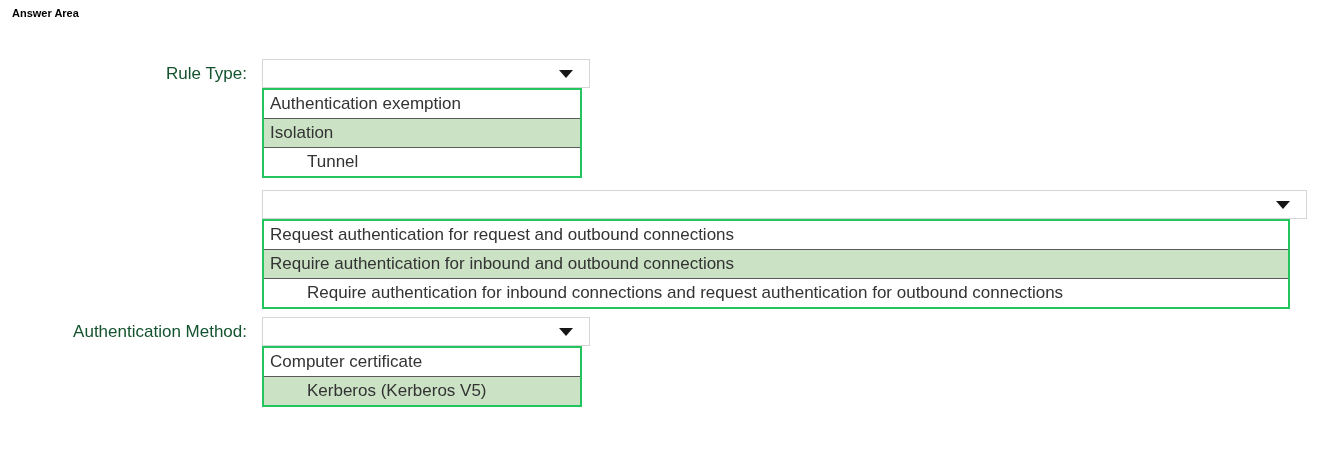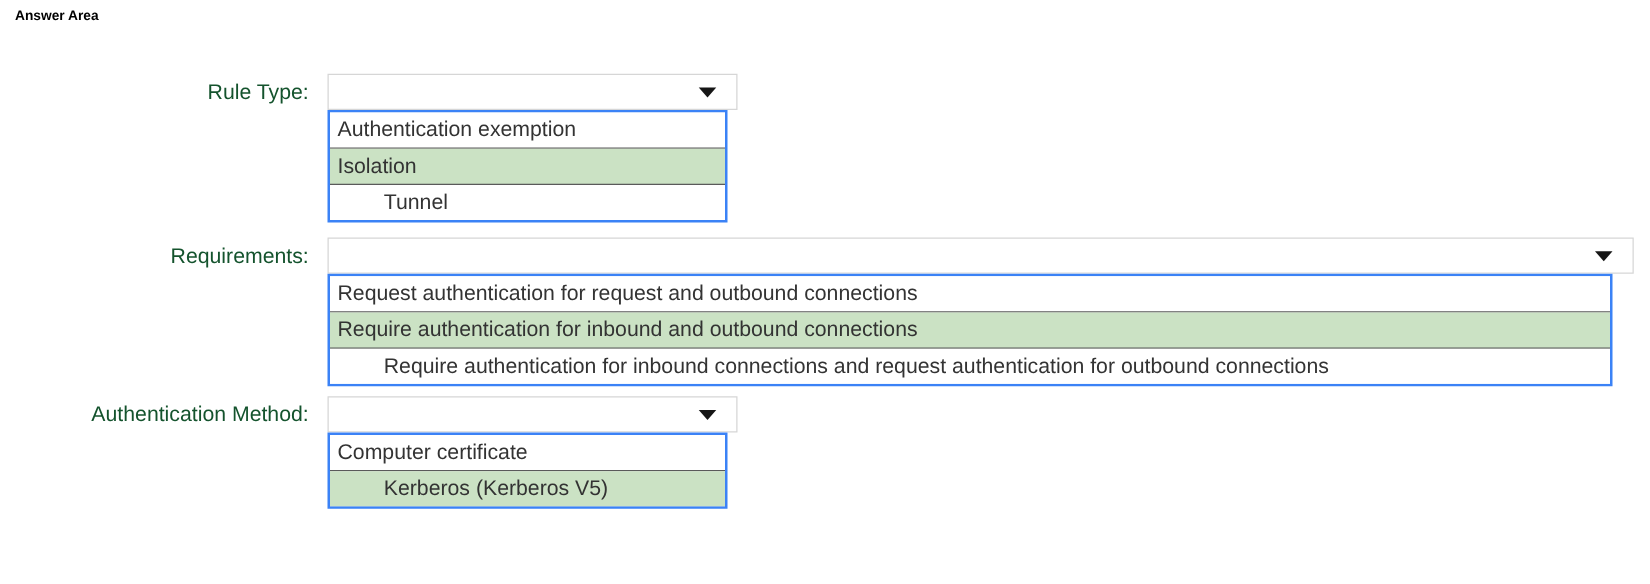--- a/index.html
+++ b/index.html
@@ -46,21 +46,21 @@
     top: 10px;
     width: 0;
     height: 0;
     border-left: 7px solid transparent;
     border-right: 7px solid transparent;
     border-top: 8px solid #161616;
   }
   .list {
     position: absolute;
     background: #ffffff;
-    border: 2px solid #3b82f6;
+    border: 2px solid #22c55e;
   }
   .option {
     height: 28px;
     line-height: 28px;
     padding-left: 6px;
     font-size: 17px;
     color: #333333;
     background: #ffffff;
     border-bottom: 1px solid #5a5a5a;
     white-space: nowrap;
@@ -84,21 +84,20 @@
   <div class="label" style="top:59px;">Rule Type:</div>
   <div class="select" style="left:262px; top:59px; width:326px;">
     <span class="arrow"></span>
   </div>
   <div class="list" style="left:262px; top:88px; width:316px;">
     <div class="option">Authentication exemption</div>
     <div class="option highlighted">Isolation</div>
     <div class="option">Tunnel</div>
   </div>
 
-  <div class="label" style="top:190px;">Requirements:</div>
   <div class="select" style="left:262px; top:190px; width:1043px;">
     <span class="arrow"></span>
   </div>
   <div class="list" style="left:262px; top:219px; width:1024px;">
     <div class="option">Request authentication for request and outbound connections</div>
     <div class="option highlighted">Require authentication for inbound and outbound connections</div>
     <div class="option">Require authentication for inbound connections and request authentication for outbound connections</div>
   </div>
 
   <div class="label" style="top:317px;">Authentication Method:</div>

